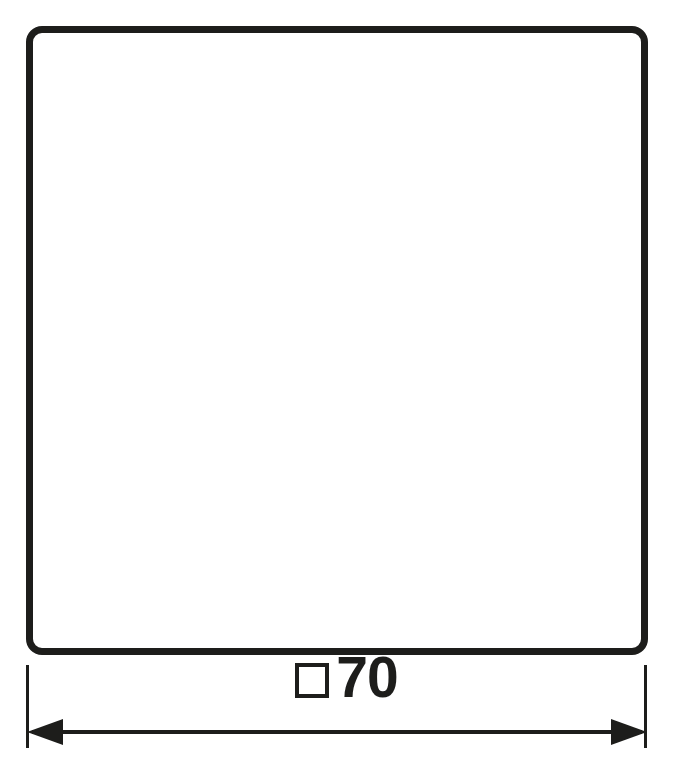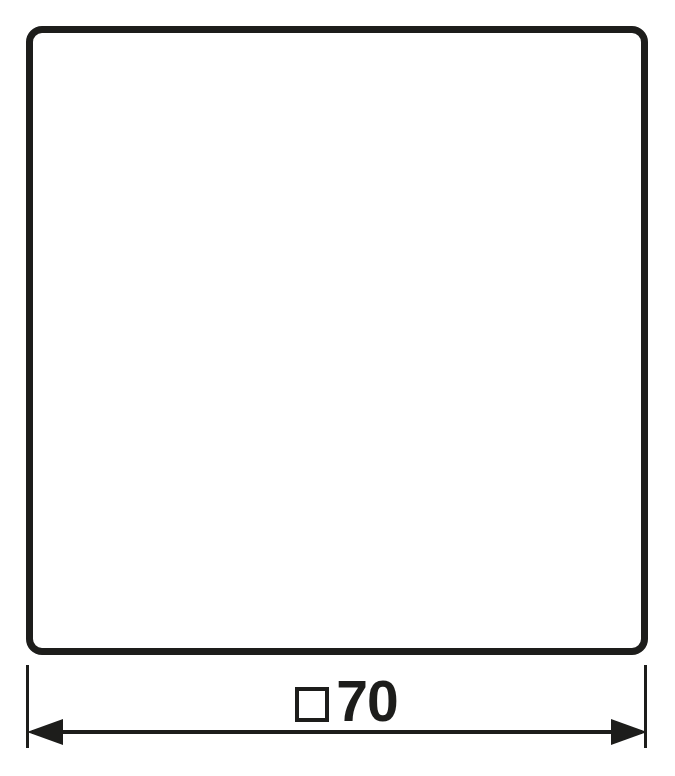--- a/index.html
+++ b/index.html
@@ -65,21 +65,21 @@
   }
   .arrow-right {
     left: 611px;
     border-left: 36px solid var(--line);
   }
   
   .dim-label {
     position: absolute;
     left: 0;
     right: 0;
-    top: 676px;
+    top: 652px;
     height: 48px;
     display: flex;
     justify-content: center;
     align-items: flex-end;
     padding-left: 18px;
   }
   .square-symbol {
     display: inline-block;
     width: 34px;
     height: 35px;

